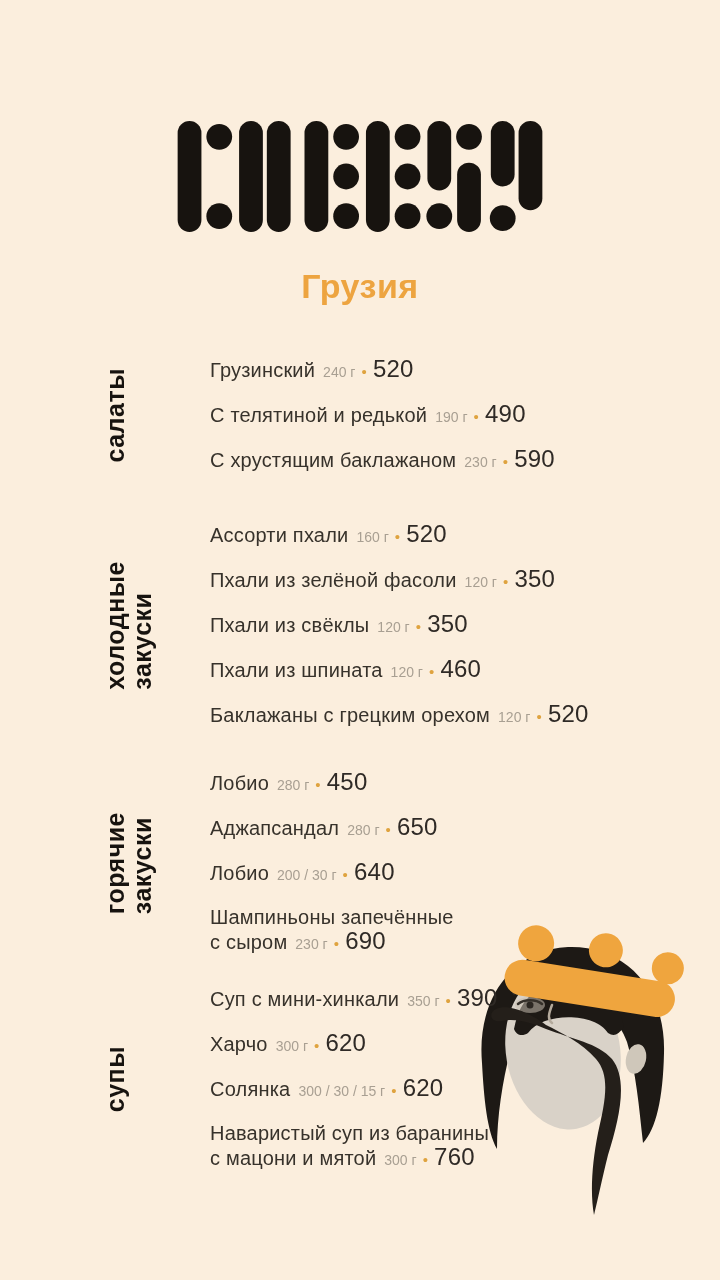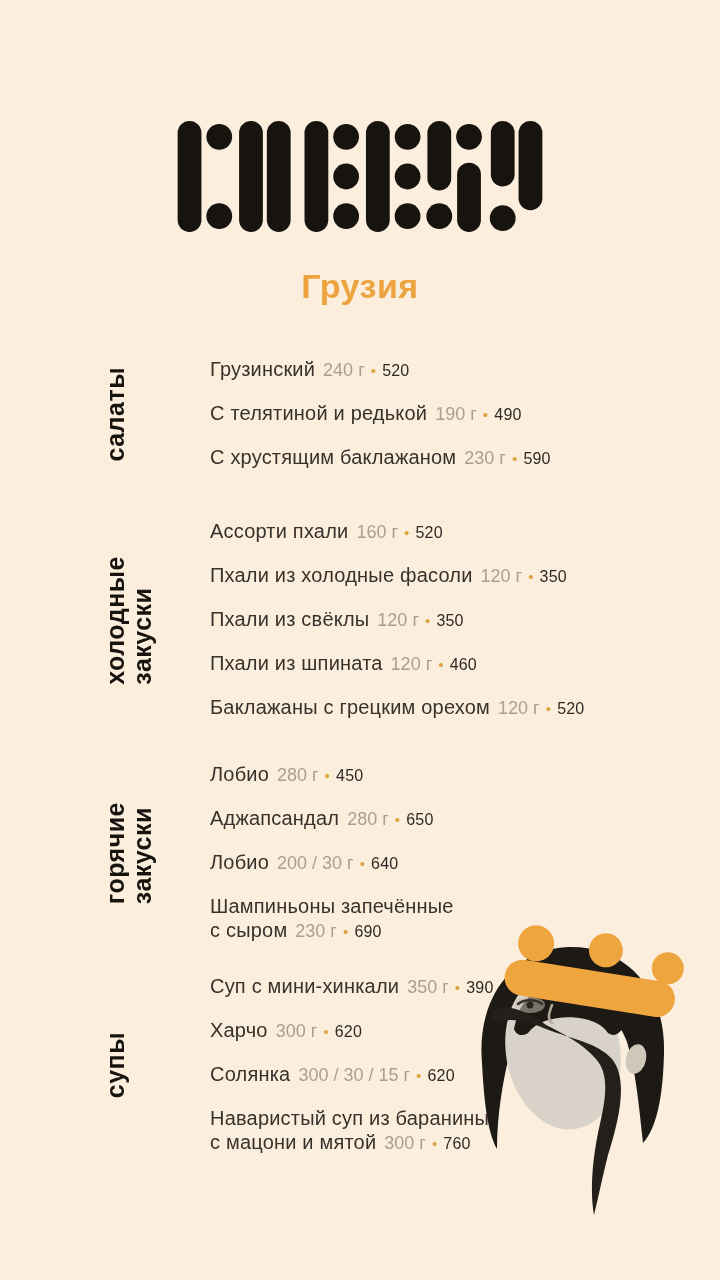--- a/index.html
+++ b/index.html
@@ -45,26 +45,26 @@
   }
   .itemscol{width:510px;}
   .item{
     font-size:20px;line-height:24px;
     color:#37322b;
     letter-spacing:0.2px;
     margin-bottom:18px;
   }
   .item:last-child{margin-bottom:0;}
   .iweight{
-    font-size:18px;color:#a89f92;margin-left:8px;letter-spacing:0;
+    font-size:14px;color:#a89f92;margin-left:8px;letter-spacing:0;
   }
   .idot{
     font-size:15px;color:#dfa33f;margin:0 6px;
   }
-  .iprice{font-size:16px;color:#2f2a26;}
+  .iprice{font-size:24px;color:#2f2a26;}
 
   
   .portrait{
     position:absolute;left:468px;top:780px;
     width:252px;height:330px;z-index:1;
   }
 </style>
 </head>
 <body>
 
@@ -155,21 +155,21 @@
     <div class="section sec2">
       <div class="labelcol">
         <span class="vlabel">холодные
 закуски</span>
       </div>
       <div class="itemscol">
         <div class="item">
           <span>Ассорти пхали</span><span class="iweight">160 г</span><span class="idot">•</span><span class="iprice">520</span>
         </div>
         <div class="item">
-          <span>Пхали из холодные фасоли</span><span class="iweight">120 г</span><span class="idot">•</span><span class="iprice">350</span>
+          <span>Пхали из зелёной фасоли</span><span class="iweight">120 г</span><span class="idot">•</span><span class="iprice">350</span>
         </div>
         <div class="item">
           <span>Пхали из свёклы</span><span class="iweight">120 г</span><span class="idot">•</span><span class="iprice">350</span>
         </div>
         <div class="item">
           <span>Пхали из шпината</span><span class="iweight">120 г</span><span class="idot">•</span><span class="iprice">460</span>
         </div>
         <div class="item">
           <span>Баклажаны с грецким орехом</span><span class="iweight">120 г</span><span class="idot">•</span><span class="iprice">520</span>
         </div>

